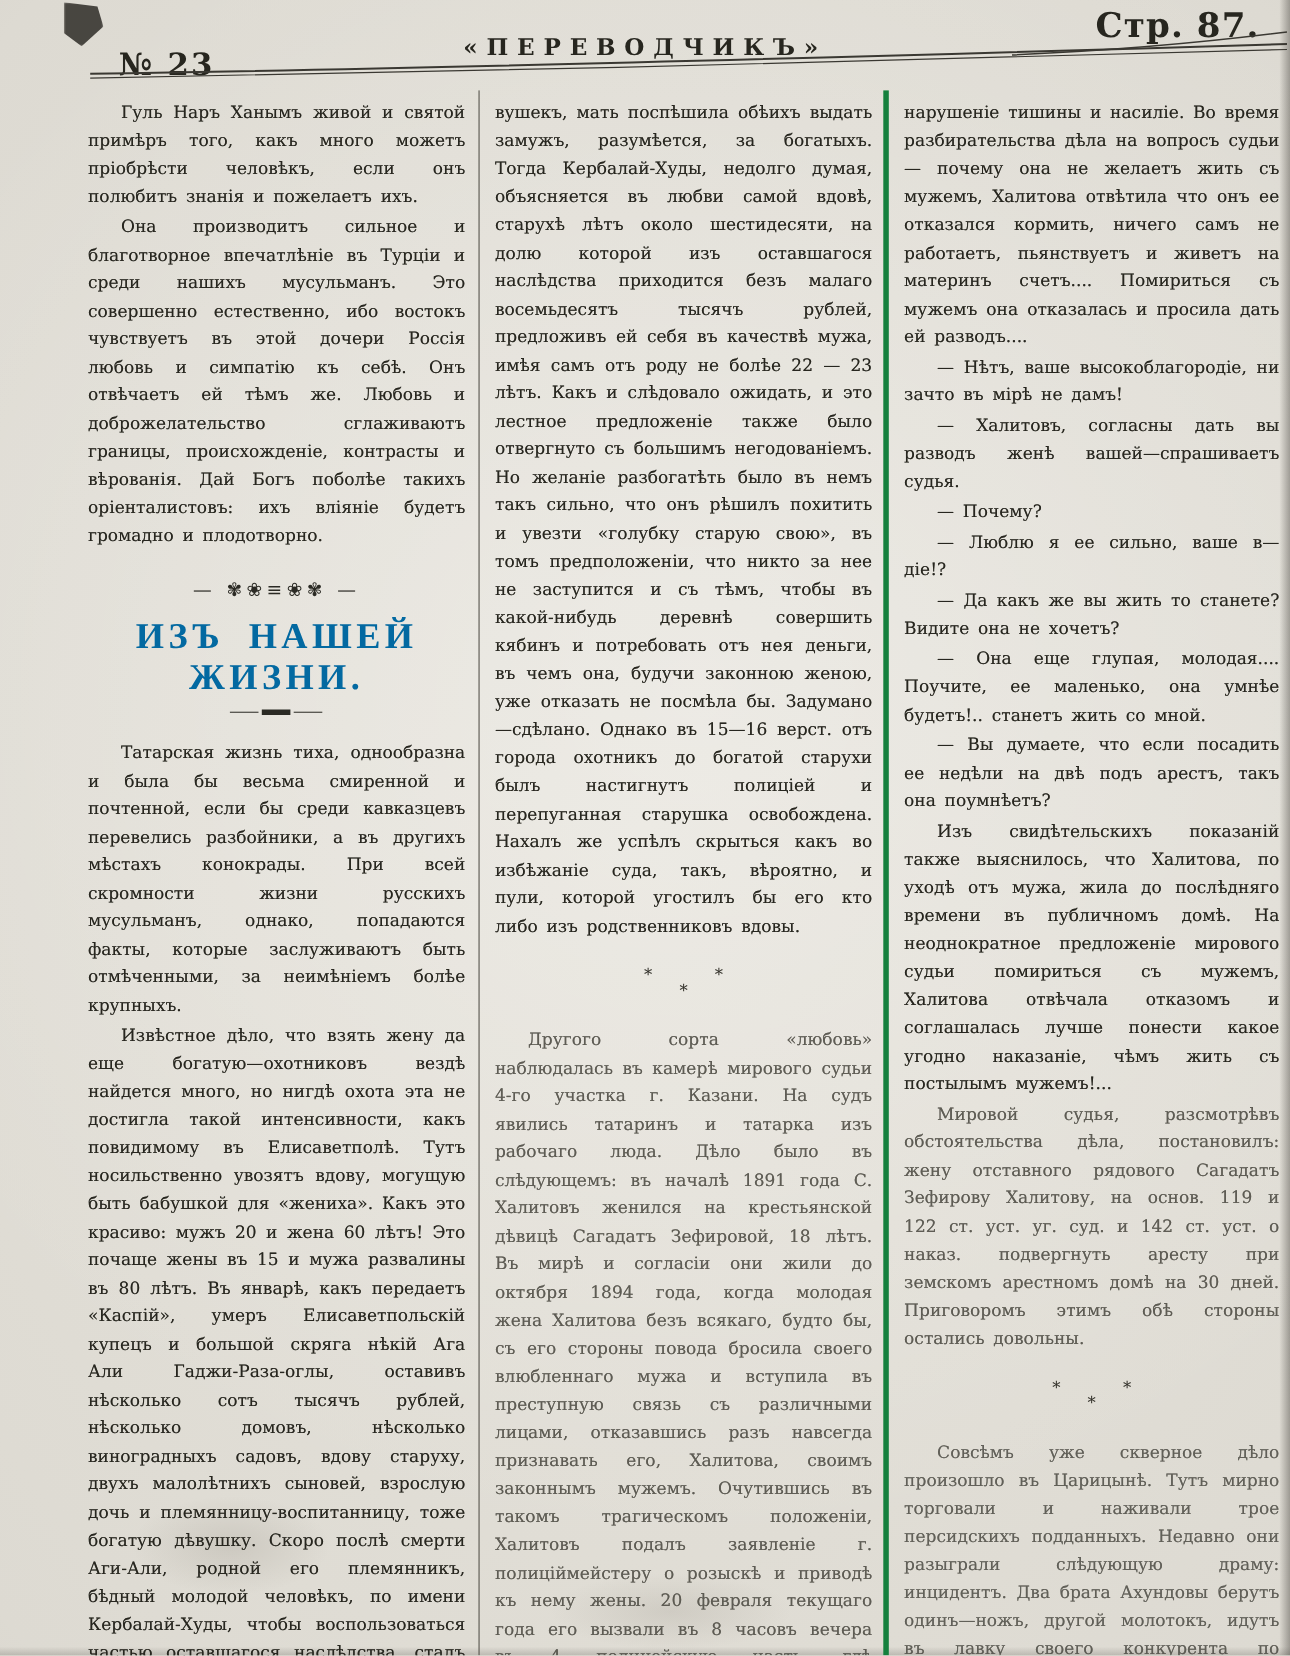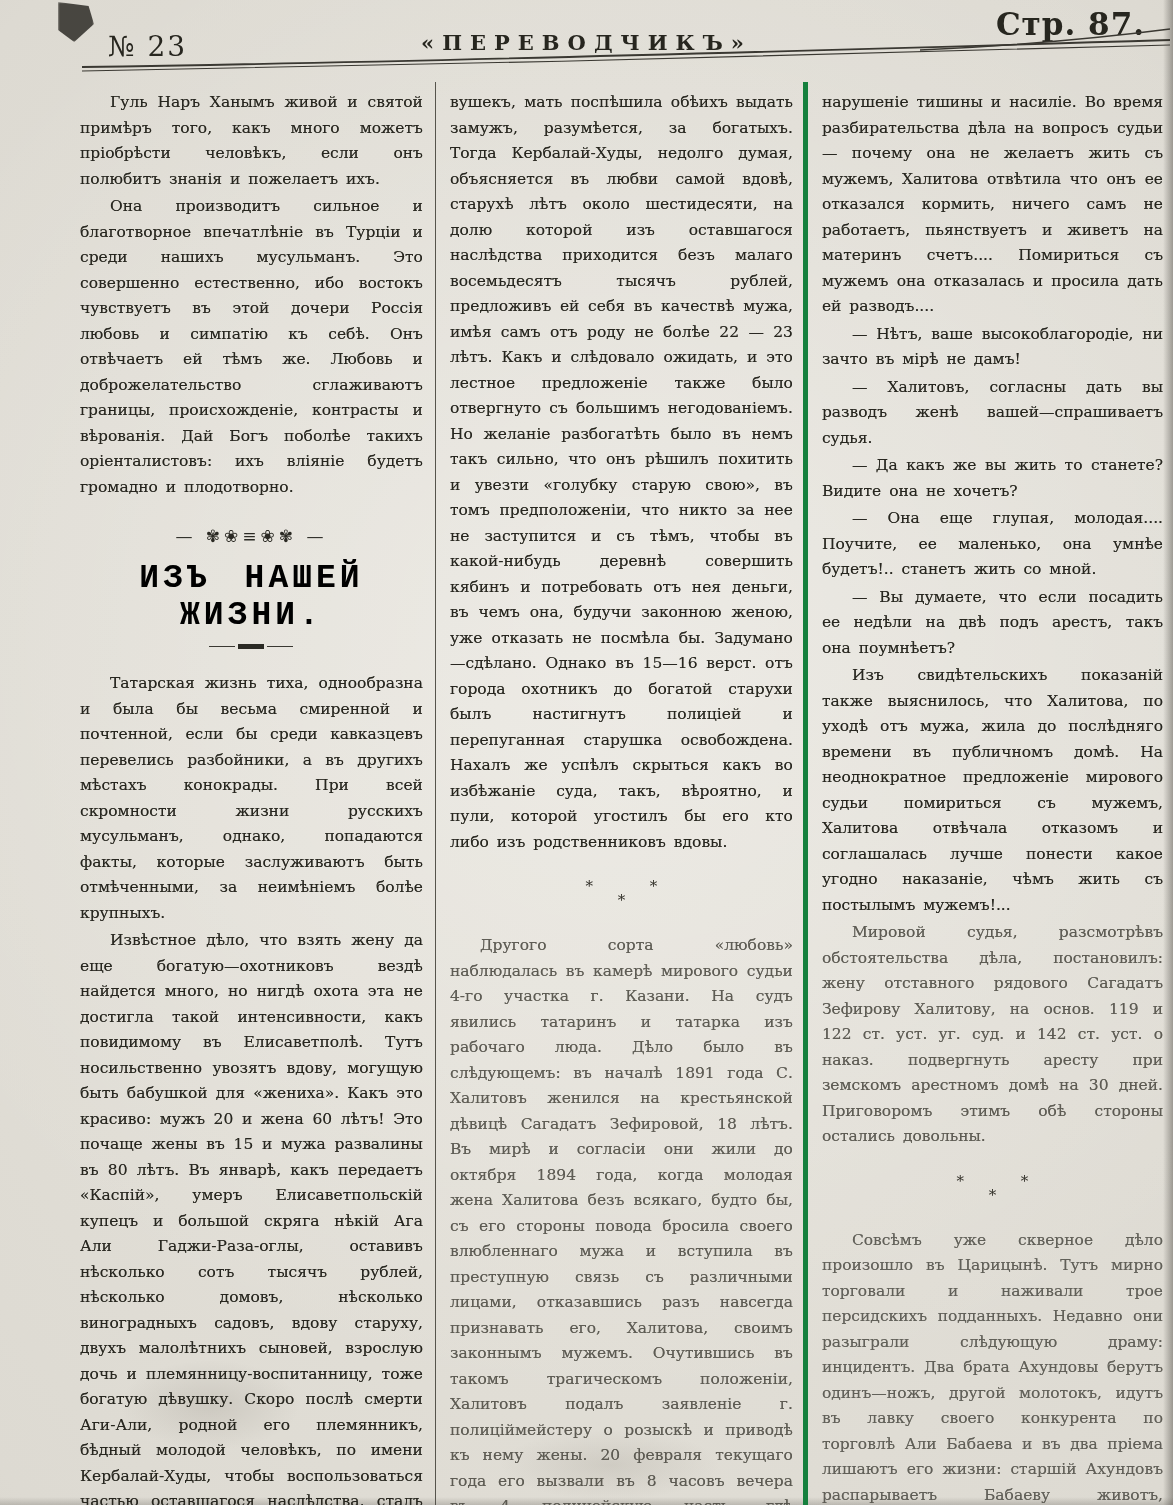--- a/index.html
+++ b/index.html
@@ -20,21 +20,21 @@
     background:radial-gradient(closest-side, rgba(90,82,70,.14), transparent);}
   .stain-c2{position:absolute;left:500px;top:1430px;width:220px;height:70px;border-radius:50%;
     background:radial-gradient(closest-side, rgba(90,82,70,.12), transparent);}
   .edge-right{position:absolute;right:0;top:0;width:10px;height:100%;
     background:linear-gradient(to left, rgba(45,42,37,.38), rgba(45,42,37,0));}
   .edge-bottom{position:absolute;left:0;bottom:0;width:100%;height:8px;
     background:linear-gradient(to top, rgba(45,42,37,.20), rgba(45,42,37,0));}
 
   
   header{position:relative;height:80px;}
-  .issue{position:absolute;left:108px;top:30px;font-size:28px;font-weight:normal;letter-spacing:2px;}
+  .issue{position:absolute;left:108px;top:42px;font-size:28px;font-weight:bold;letter-spacing:2px;}
   .masthead{position:absolute;left:0;right:0;top:30px;text-align:center;
     font-size:21px;font-weight:bold;letter-spacing:8px;}
   .pageno{position:absolute;right:28px;top:6px;font-size:31px;font-weight:bold;letter-spacing:1px;}
   svg.rules{position:absolute;left:0;top:0;pointer-events:none;}
 
   
   main{position:absolute;left:80px;right:8px;top:82px;bottom:0;display:flex;overflow:hidden;}
   .col{overflow:hidden;padding-top:8px;}
   .col1{width:368px;padding-right:12px;}
   .col2{width:368px;border-left:1px solid #56544c;padding-left:14px;padding-right:10px;}
@@ -45,22 +45,22 @@
     text-indent:30px;word-spacing:3px;
     text-shadow:0 0 .4px rgba(39,38,31,.55);
   }
   .col p.cont{text-indent:0;}
   .faded{color:#46453e;opacity:.82;filter:blur(.2px);}
   .faded2{color:#504e46;opacity:.9;}
 
   .ornament{margin:26px 0 10px;text-align:center;font-size:17px;letter-spacing:4px;color:#2b2a24;}
   .section-title{
     margin:14px 0 10px;text-align:center;
-    font-family:Liberation Mono, monospace;font-weight:700;
-    font-size:33px;letter-spacing:4px;word-spacing:10px;color:#000000;
+    font-family:Liberation Serif, serif;font-weight:700;
+    font-size:33px;letter-spacing:4px;word-spacing:10px;color:#0369a1;
   }
   .title-rule{display:flex;align-items:center;justify-content:center;margin:0 0 22px;}
   .title-rule .thin{width:26px;height:1px;background:#3a3832;}
   .title-rule .thick{width:26px;height:5px;background:#2b2a24;margin:0 3px;}
 
   .stars{text-align:center;margin:24px 0 26px;line-height:14px;color:#33312a;}
   .stars .row1{display:block;font-size:15px;letter-spacing:26px;text-indent:26px;}
   .stars .row2{display:block;font-size:15px;}
 </style>
 </head>
@@ -107,20 +107,22 @@
         <span class="row1">* *</span>
         <span class="row2">*</span>
       </div>
       <p class="faded2">Другого сорта «любовь» наблюдалась въ камерѣ мирового судьи 4-го участка г. Казани. На судъ явились татаринъ и татарка изъ рабочаго люда. Дѣло было въ слѣдующемъ: въ началѣ 1891 года С. Халитовъ женился на крестьянской дѣвицѣ Сагадатъ Зефировой, 18 лѣтъ. Въ мирѣ и согласіи они жили до октября 1894 года, когда молодая жена Халитова безъ всякаго, будто бы, съ его стороны повода бросила своего влюбленнаго мужа и вступила въ преступную связь съ различными лицами, отказавшись разъ навсегда признавать его, Халитова, своимъ законнымъ мужемъ. Очутившись въ такомъ трагическомъ положеніи, Халитовъ подалъ заявленіе г. полиціймейстеру о розыскѣ и приводѣ къ нему жены. 20 февраля текущаго года его вызвали въ 8 часовъ вечера въ 4 полицейскую часть, гдѣ находилась пропавшая жена Халитова, которую полиція и предложила ему взять къ себѣ на квартиру. Выйдя изъ полиціи, жена отказалась итти на квартиру мужа и, нанесши ему нѣсколько ударовъ, ушла на свою особую квартиру, гдѣ вела веселый образъ жизни. Тогда мужъ подалъ жалобу судьѣ за</p>
     </section>
 
     <section class="col col3">
       <p class="cont">нарушеніе тишины и насиліе. Во время разбирательства дѣла на вопросъ судьи— почему она не желаетъ жить съ мужемъ, Халитова отвѣтила что онъ ее отказался кормить, ничего самъ не работаетъ, пьянствуетъ и живетъ на материнъ счетъ.... Помириться съ мужемъ она отказалась и просила дать ей разводъ....</p>
       <p>— Нѣтъ, ваше высокоблагородіе, ни зачто въ мірѣ не дамъ!</p>
       <p>— Халитовъ, согласны дать вы разводъ женѣ вашей—спрашиваетъ судья.</p>
+      <p>— Почему?</p>
+      <p>— Люблю я ее сильно, ваше в—діе!?</p>
       <p>— Да какъ же вы жить то станете? Видите она не хочетъ?</p>
       <p>— Она еще глупая, молодая.... Поучите, ее маленько, она умнѣе будетъ!.. станетъ жить со мной.</p>
       <p>— Вы думаете, что если посадить ее недѣли на двѣ подъ арестъ, такъ она поумнѣетъ?</p>
       <p>Изъ свидѣтельскихъ показаній также выяснилось, что Халитова, по уходѣ отъ мужа, жила до послѣдняго времени въ публичномъ домѣ. На неоднократное предложеніе мирового судьи помириться съ мужемъ, Халитова отвѣчала отказомъ и соглашалась лучше понести какое угодно наказаніе, чѣмъ жить съ постылымъ мужемъ!...</p>
       <p class="faded2">Мировой судья, разсмотрѣвъ обстоятельства дѣла, постановилъ: жену отставного рядового Сагадатъ Зефирову Халитову, на основ. 119 и 122 ст. уст. уг. суд. и 142 ст. уст. о наказ. подвергнуть аресту при земскомъ арестномъ домѣ на 30 дней. Приговоромъ этимъ обѣ стороны остались довольны.</p>
       <div class="stars">
         <span class="row1">* *</span>
         <span class="row2">*</span>
       </div>
       <p class="faded">Совсѣмъ уже скверное дѣло произошло въ Царицынѣ. Тутъ мирно торговали и наживали трое персидскихъ подданныхъ. Недавно они разыграли слѣдующую драму: инцидентъ. Два брата Ахундовы берутъ одинъ—ножъ, другой молотокъ, идутъ въ лавку своего конкурента по торговлѣ Али Бабаева и въ два пріема лишаютъ его жизни: старшій Ахундовъ распарываетъ Бабаеву животъ, младшій Ахундовъ бьетъ его молоткомъ по головѣ, какъ будто это была не голова, а кузнечная наковальня. Говорятъ, что между персіянами существовала старинная вражда, завѣшалась на-</p>

